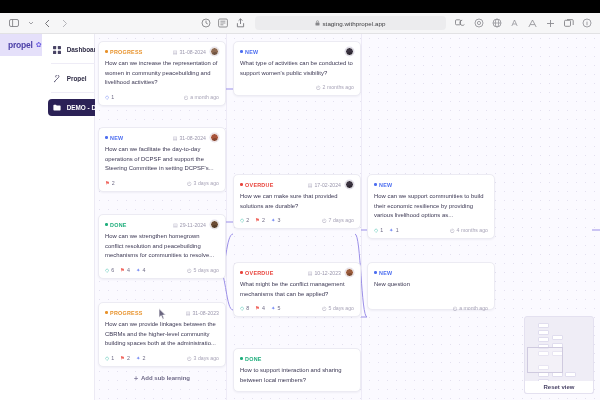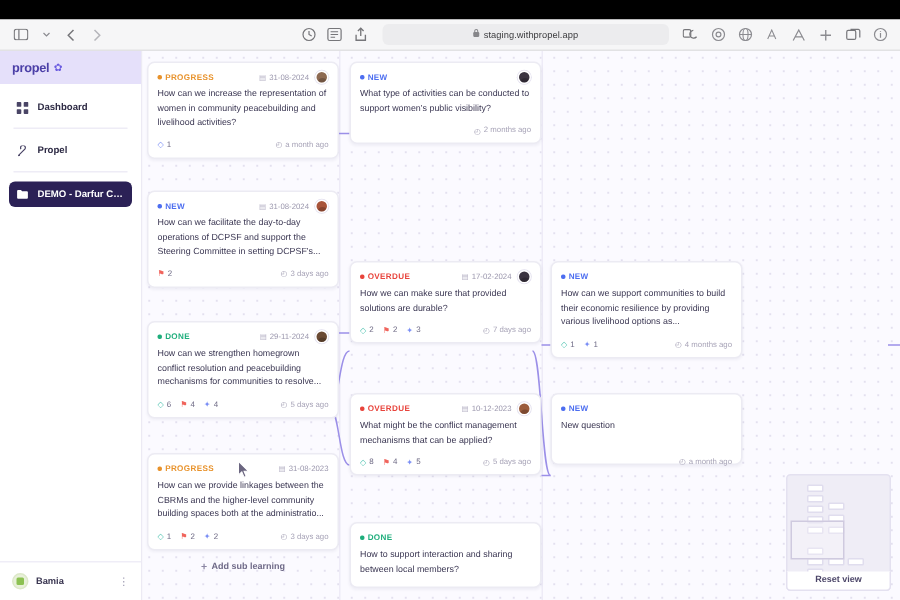--- a/index.html
+++ b/index.html
@@ -36,21 +36,21 @@
   .tb-right { display: flex; align-items: center; gap: 5px; }
 
   
   .app { display: flex; height: 366px; width: 100%; }
 
   
   .sidebar {
     width: 95px; flex: 0 0 95px;
     background: #ffffff;
     border-right: 1px solid #eceaf4;
-    display: flex; flex-direction: column; justify-content: center;
+    display: flex; flex-direction: row;
   }
   .brandbar {
     height: 22px; background: #e5e0fa;
     display: flex; align-items: center; gap: 3px;
     padding-left: 8px;
   }
   .brandbar .brand {
     font-size: 8.5px; font-weight: 700; color: #4b3fa7; letter-spacing: -.2px;
   }
   .brandbar .mark { color: #6b5ce0; font-size: 7px; }

